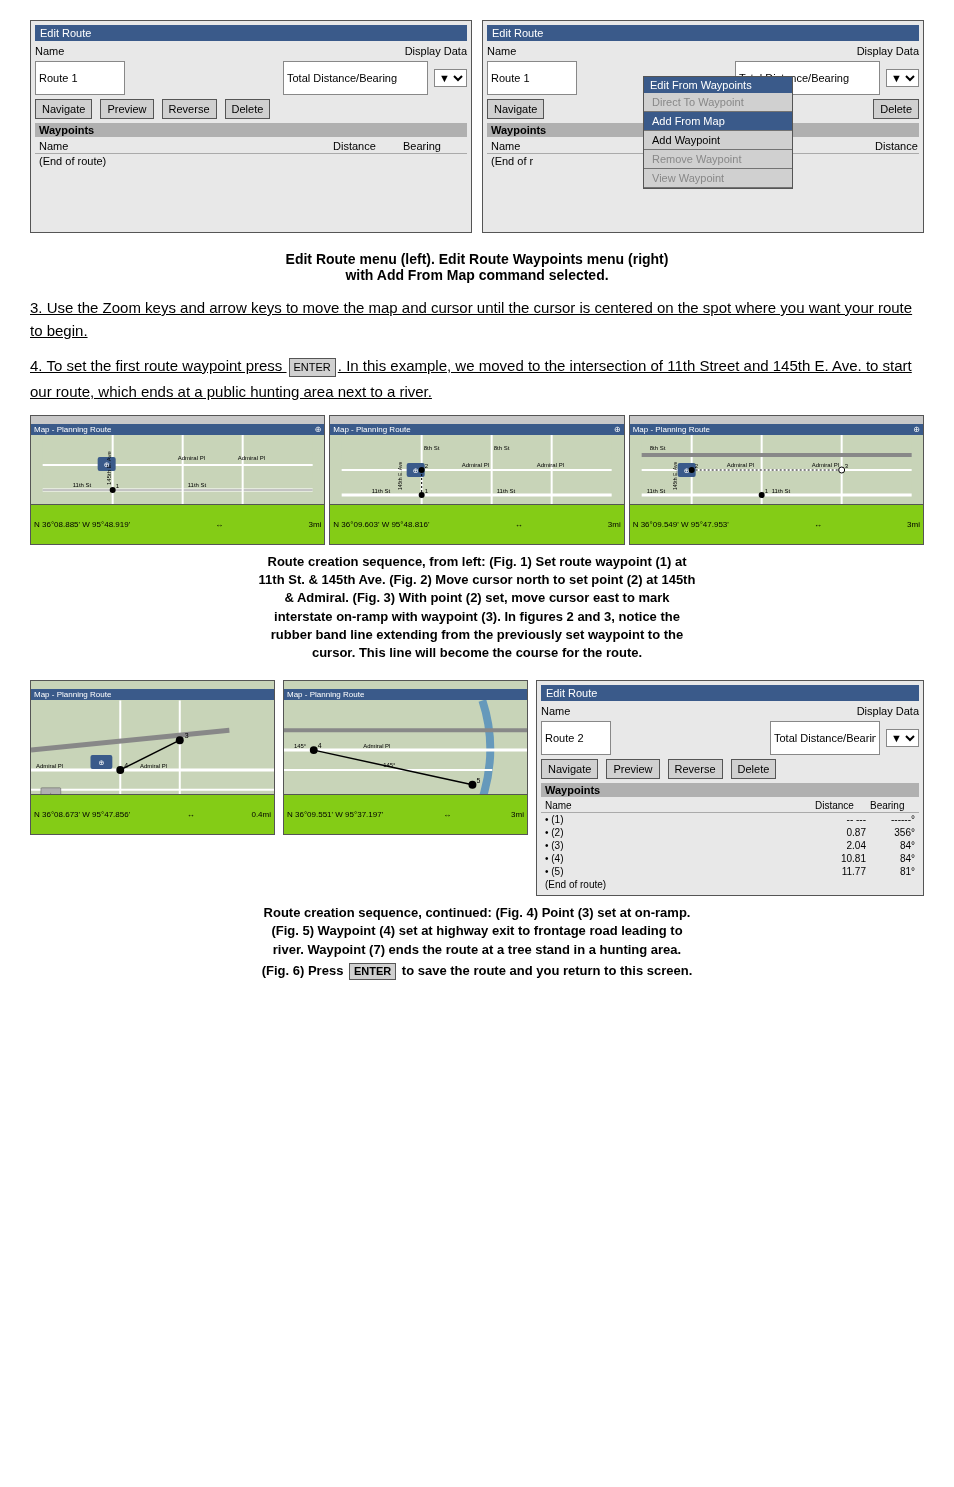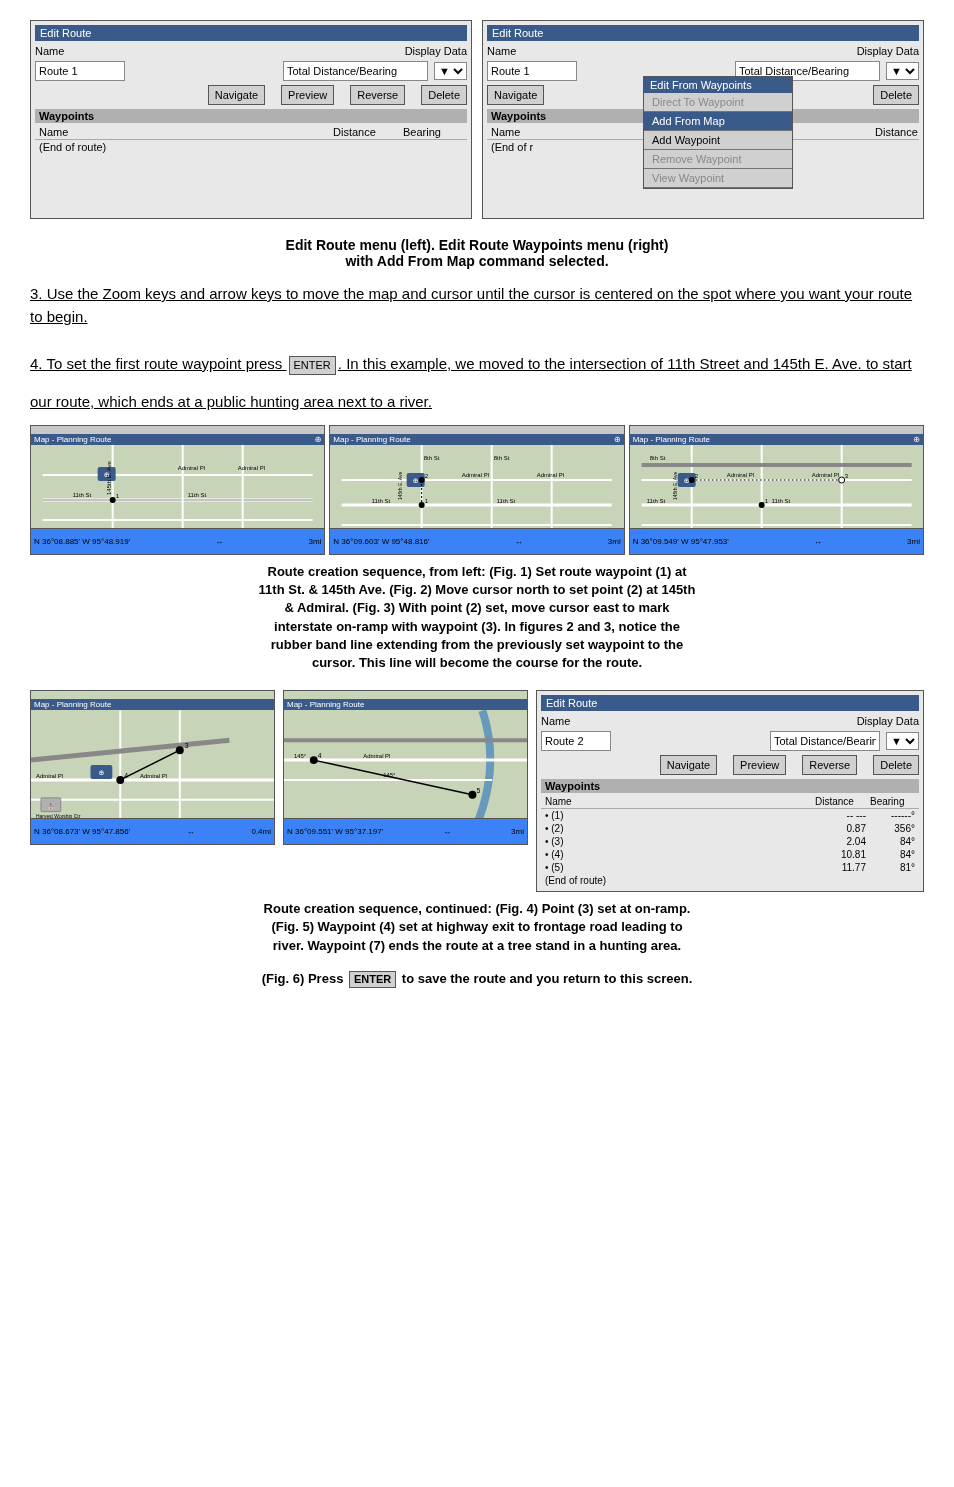--- a/index.html
+++ b/index.html
@@ -44,21 +44,21 @@
 
     .panel-label {
       font-size: 11px;
       min-width: 38px;
     }
 
     .panel-input {
       border: 1px solid #888;
       background: #fff;
       font-size: 11px;
-      padding: 9px 3px;
+      padding: 16px 3px;
       height: 18px;
     }
 
     .panel-select {
       border: 1px solid #888;
       background: #fff;
       font-size: 11px;
       height: 18px;
     }
 
@@ -66,23 +66,22 @@
       border: 1px solid #555;
       background: #d0d0d0;
       font-size: 11px;
       padding: 1px 6px;
       cursor: pointer;
       height: 20px;
     }
 
     .panel-btn-row {
       display: flex;
-      gap: 16px;
+      gap: 8px;
       margin-bottom: 4px;
-      justify-content: flex-end;
     }
 
     .waypoints-header {
       background: #b0b0b0;
       font-size: 11px;
       font-weight: bold;
       padding: 1px 4px;
       margin-bottom: 2px;
     }
 
@@ -178,24 +177,24 @@
       display: flex;
       justify-content: space-between;
       margin-top: 8px;
     }
 
     .map-status-bar {
       position: absolute;
       bottom: 0;
       left: 0;
       right: 0;
-      background: #3b82f6;
+      background: #84cc16;
       border-top: 1px solid #555;
       font-size: 8px;
-      padding: 8px 3px;
+      padding: 15px 3px;
       display: flex;
       justify-content: space-between;
     }
 
     .map-content {
       background: #c8d4b8;
       height: calc(100% - 28px);
       position: relative;
       overflow: hidden;
     }
@@ -250,21 +249,21 @@
       font-size: 13px;
       line-height: 1.4;
     }
 
     .enter-key {
       display: inline-block;
       border: 1px solid #555;
       background: #d0d0d0;
       font-size: 11px;
       padding: 0 4px;
-      margin: 16px 2px;
+      margin: 4px 2px;
       vertical-align: middle;
     }
 
     .svg-map {
       width: 100%;
       height: 100%;
     }
   </style>
 </head>
 <body>

